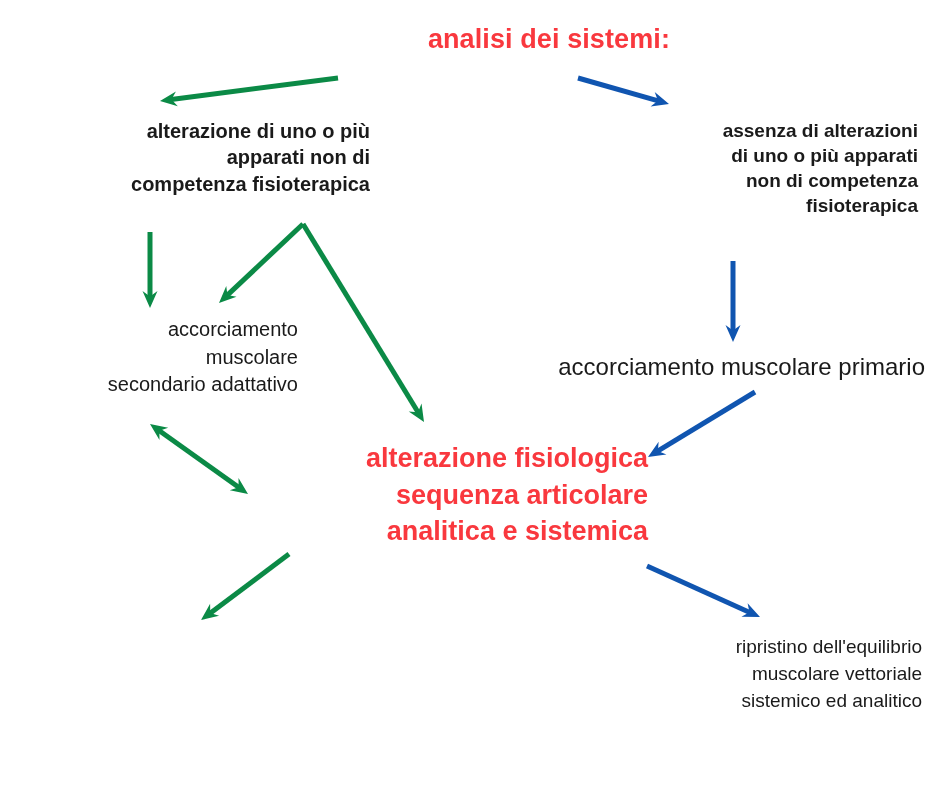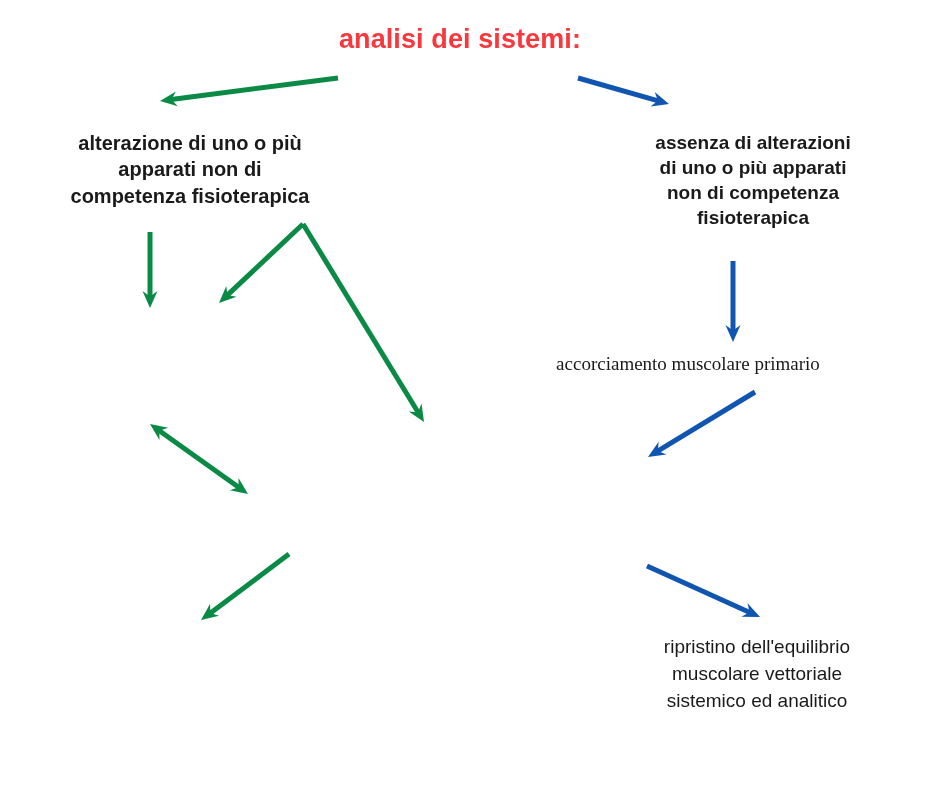--- a/index.html
+++ b/index.html
@@ -20,28 +20,27 @@
   #arrow-layer {
     position: absolute;
     left: 0;
     top: 0;
     width: 940px;
     height: 788px;
     pointer-events: none;
   }
   .node {
     position: absolute;
-    text-align: center;
+    text-align: right;
     color: #1a1a1a;
     line-height: 1.32;
     white-space: pre-line;
   }
   .node.bold {
     font-weight: bold;
-    margin-top: 12px;
   }
   .node.title {
     font-weight: bold;
     color: #f9383e;
   }
   .node.center-red {
     font-weight: bold;
     color: #f9383e;
   }
 
@@ -66,25 +65,24 @@
     font-size: 19px;
   }
   #node-left-mid {
     left: 8px;
     top: 316px;
     width: 290px;
     font-size: 20px;
     line-height: 1.38;
   }
   #node-right-mid {
-    left: 478px;
+    left: 505px;
     top: 351px;
     width: 420px;
-    font-size: 19px;
-    font-family: Liberation Serif, serif;
+    font-size: 24px;
   }
   #node-center {
     left: 248px;
     top: 440px;
     width: 400px;
     font-size: 27px;
     line-height: 1.36;
   }
   #node-bottom-left {
     left: 8px;
@@ -154,22 +152,28 @@
 
   <div class="node bold" id="node-left-branch">alterazione di uno o più
 apparati non di
 competenza fisioterapica</div>
 
   <div class="node bold" id="node-right-branch">assenza di alterazioni
 di uno o più apparati
 non di competenza
 fisioterapica</div>
 
+  <div class="node" id="node-left-mid">accorciamento
+muscolare
+secondario adattativo</div>
 
   <div class="node" id="node-right-mid">accorciamento muscolare primario</div>
 
+  <div class="node center-red" id="node-center">alterazione fisiologica
+sequenza articolare
+analitica e sistemica</div>
 
 
   <div class="node" id="node-bottom-right">ripristino dell'equilibrio
 muscolare vettoriale
 sistemico ed analitico</div>
 
 </div>
 
 </body></html>

